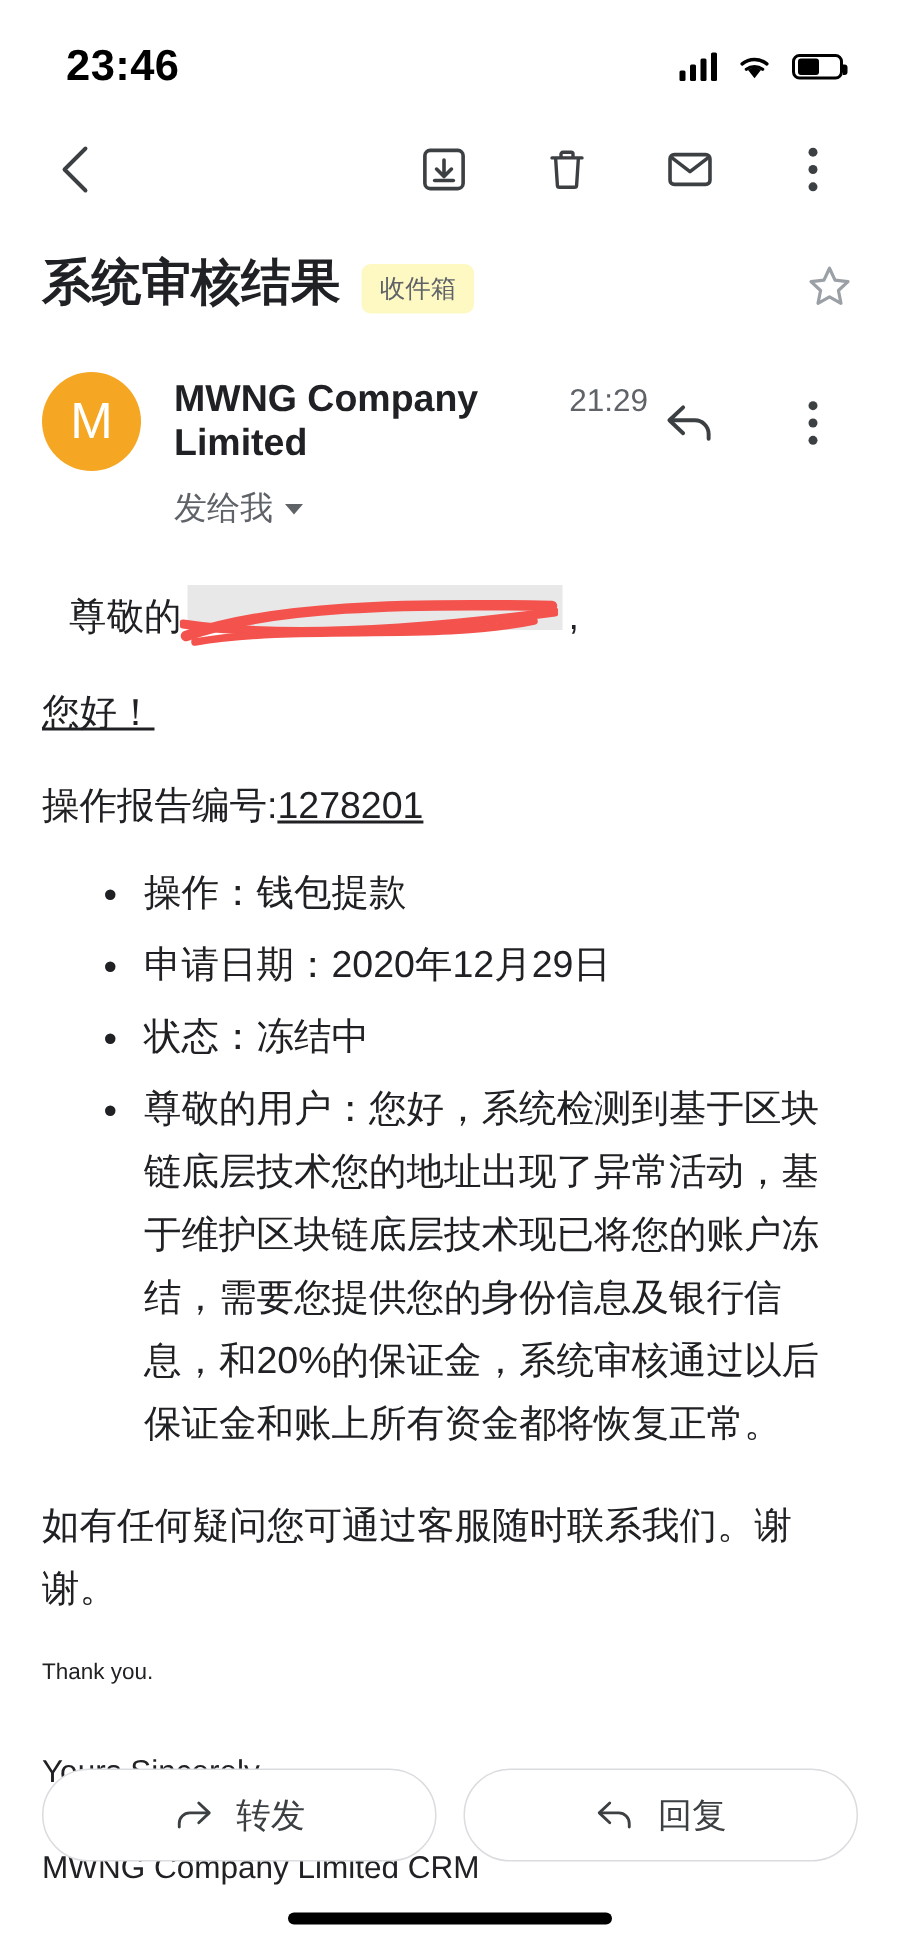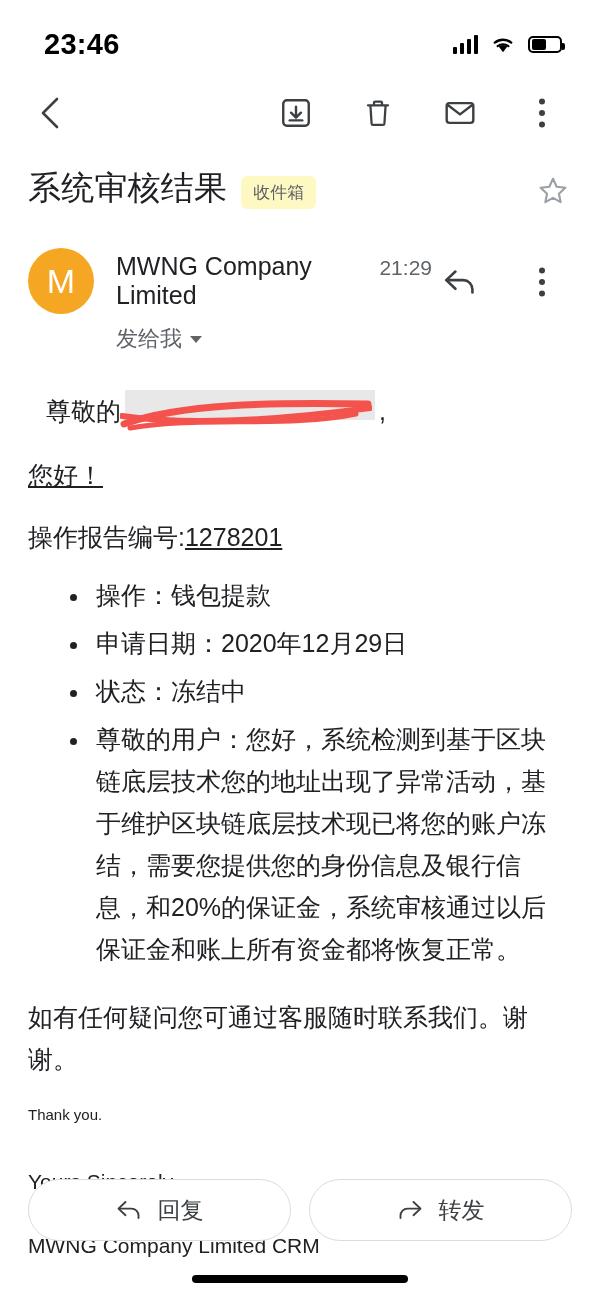--- a/index.html
+++ b/index.html
@@ -82,21 +82,21 @@
   
   .subject-row {
     display: flex;
     align-items: flex-start;
     padding: 14px 30px 0 28px;
   }
   .subject {
     font-size: 33px;
     line-height: 44px;
     color: #202124;
-    font-weight: 400;
+    font-weight: 700;
     letter-spacing: 0.2px;
     text-align: right;
   }
   .inbox-chip {
     margin-left: 14px;
     margin-top: 10px;
     background: #fef9c3;
     color: #5f6368;
     font-size: 17px;
     line-height: 1;
@@ -122,21 +122,21 @@
     color: #fff;
     font-size: 34px;
     display: flex; align-items: center; justify-content: center;
     flex: 0 0 auto;
   }
   .sender-meta { margin-left: 22px; padding-top: 4px; flex: 1; min-width: 0; }
   .sender-line1 { display: flex; align-items: baseline; }
   .sender-name {
     font-size: 25px;
     color: #202124;
-    font-weight: 400;
+    font-weight: 700;
   }
   .sender-time {
     font-size: 21px;
     color: #5f6368;
     margin-left: 14px;
   }
   .sender-line2 {
     display: flex; align-items: center;
     margin-top: 14px;
     color: #5f6368;
@@ -384,27 +384,27 @@
   <div class="sig">
     <div>Yours Sincerely,</div>
     <div class="bold">Customer Support</div>
     <div>MWNG Company Limited CRM</div>
   </div>
 </div>
 
 <div class="bottom-bar">
   <div class="action-btn">
     <svg width="26" height="22" viewBox="0 0 26 22">
+      <path d="M16.5 3 L23.5 9.6 L16.5 16.2" stroke="#3c4043" stroke-width="1.9" fill="none" stroke-linecap="round" stroke-linejoin="round"></path>
+      <path d="M23.1 9.6 H10.5 a7 7 0 0 0 -7 7 V19" stroke="#3c4043" stroke-width="1.9" fill="none" stroke-linecap="round"></path>
+    </svg>
+    <span>转发</span>
+  </div>
+  <div class="action-btn">
+    <svg width="26" height="22" viewBox="0 0 26 22">
       <path d="M9.5 3 L2.5 9.6 L9.5 16.2" stroke="#3c4043" stroke-width="1.9" fill="none" stroke-linecap="round" stroke-linejoin="round"></path>
       <path d="M2.9 9.6 H15.5 a7 7 0 0 1 7 7 V19" stroke="#3c4043" stroke-width="1.9" fill="none" stroke-linecap="round"></path>
     </svg>
     <span>回复</span>
   </div>
-  <div class="action-btn">
-    <svg width="26" height="22" viewBox="0 0 26 22">
-      <path d="M16.5 3 L23.5 9.6 L16.5 16.2" stroke="#3c4043" stroke-width="1.9" fill="none" stroke-linecap="round" stroke-linejoin="round"></path>
-      <path d="M23.1 9.6 H10.5 a7 7 0 0 0 -7 7 V19" stroke="#3c4043" stroke-width="1.9" fill="none" stroke-linecap="round"></path>
-    </svg>
-    <span>转发</span>
-  </div>
 </div>
 
 <div class="home-indicator"></div>
 
 </body></html>

